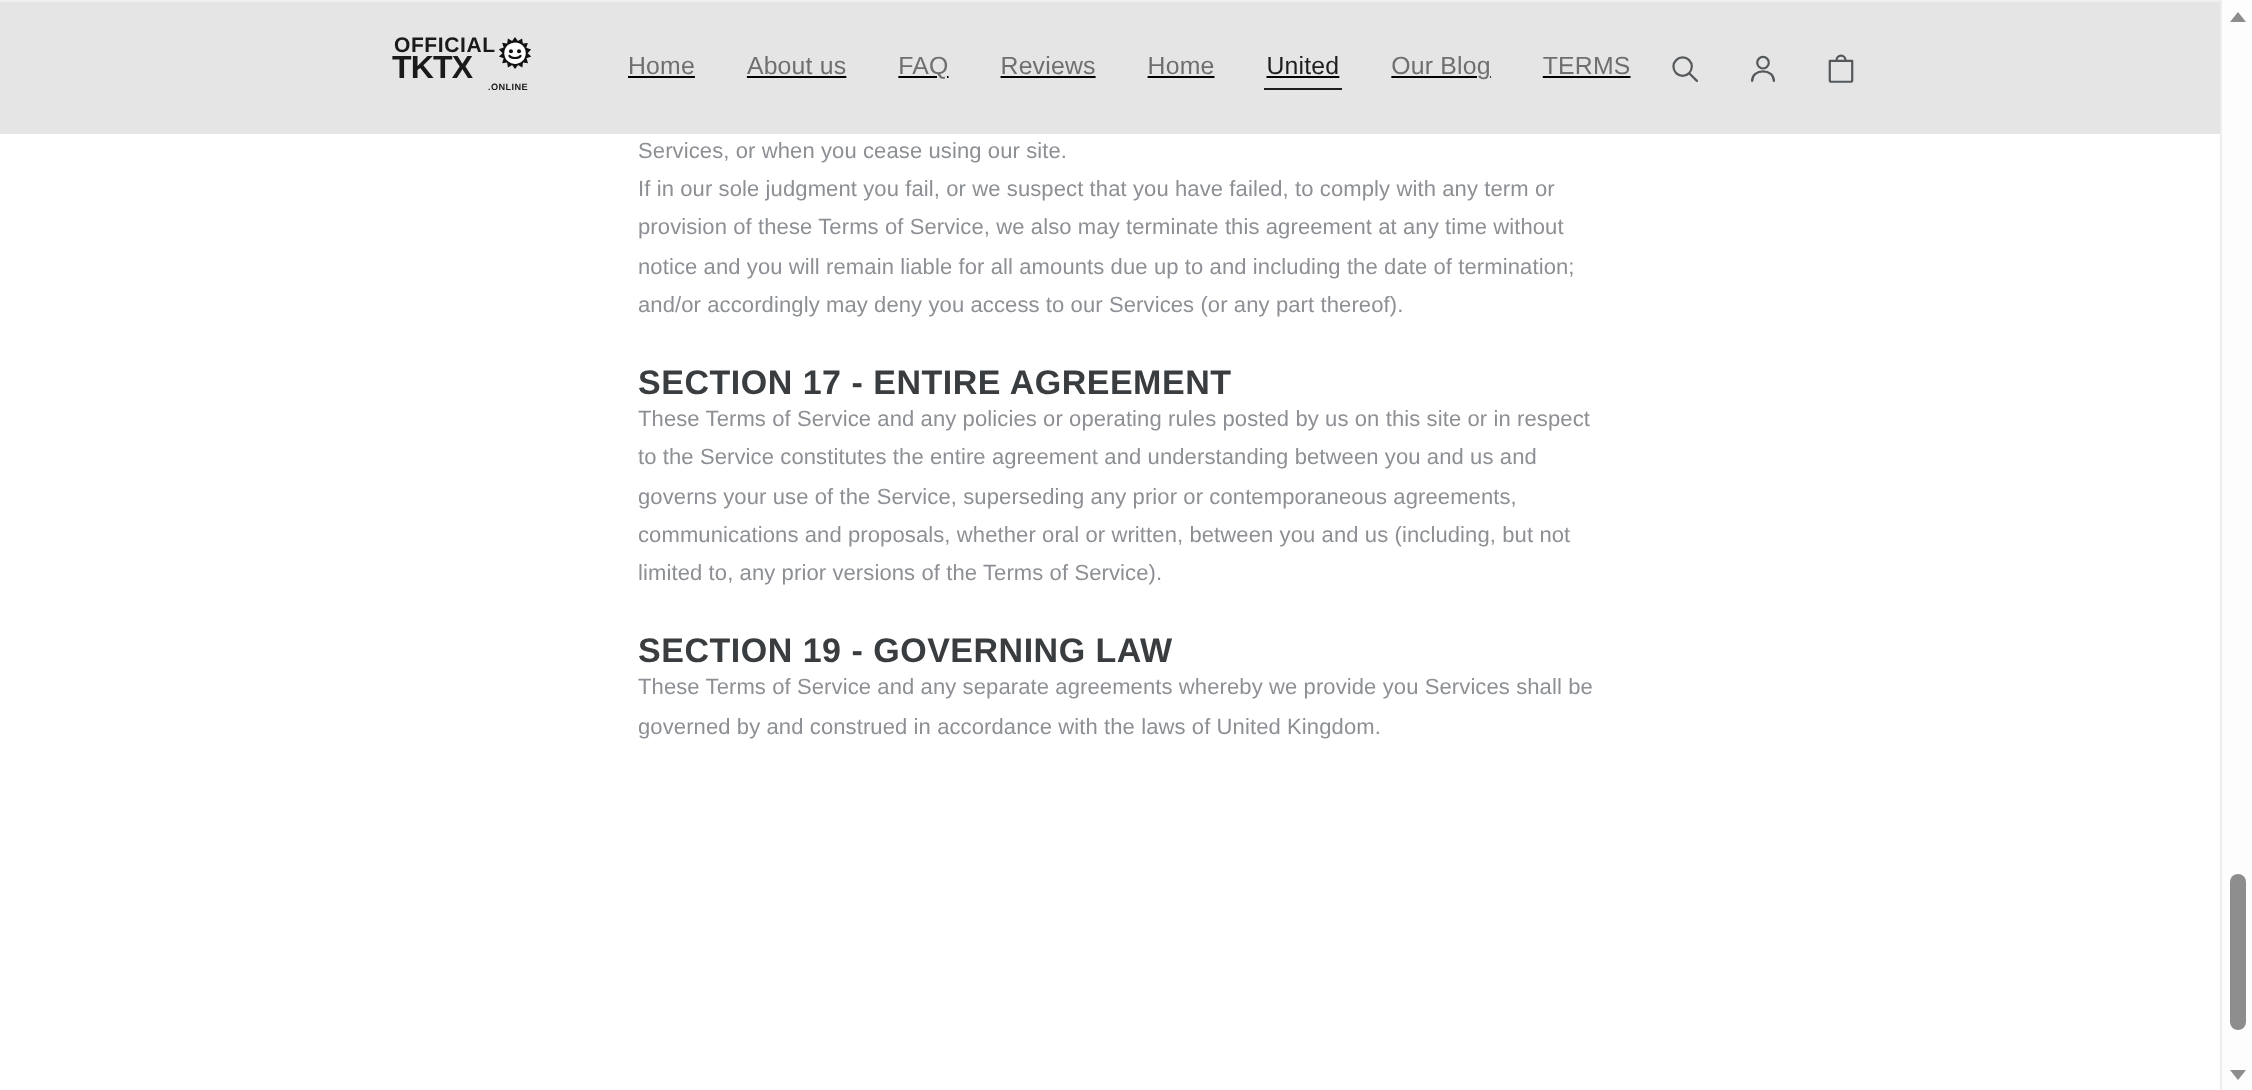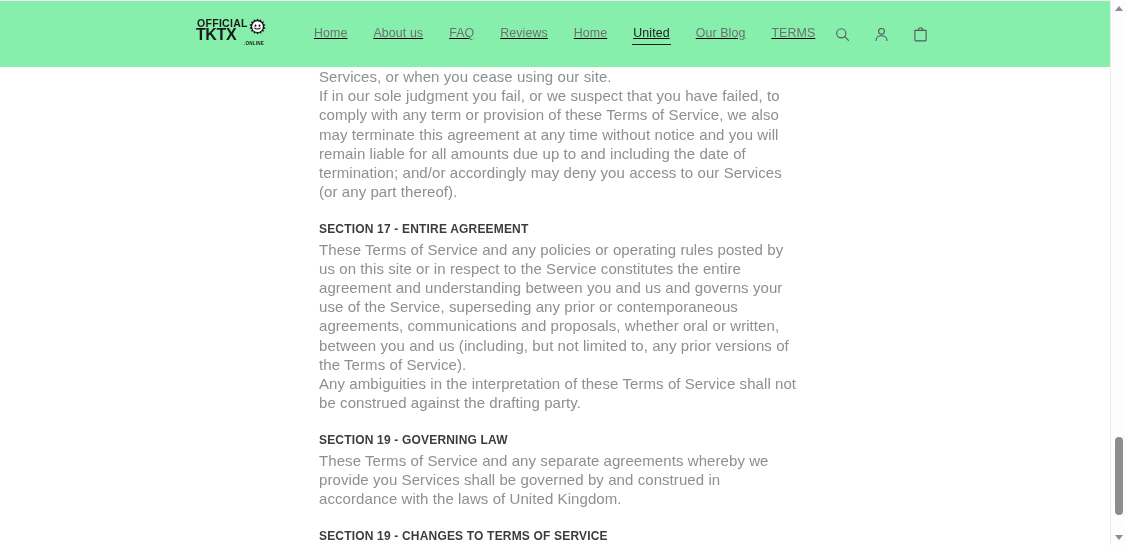--- a/index.html
+++ b/index.html
@@ -27,21 +27,21 @@
     overflow: hidden;
   }
 
   
   .site-header {
     position: relative;
     height: 66px;
     display: flex;
     align-items: center;
     padding: 0 0 0 197px;
-    background: #86efac;
+    background: #e5e5e5;
   }
   .brand {
     display: flex;
     align-items: center;
     text-decoration: none;
     flex: 0 0 auto;
     margin-right: 24px;
   }
   .brand-mark {
     position: relative;
@@ -140,29 +140,29 @@
   .icon-btn svg { display: block; }
 
   
   .content {
     padding: 0 0 0 319px;
   }
   .doc-body {
     width: 480px;
   }
   .para {
-    font-size: 15px;
+    font-size: 11px;
     line-height: 19.2px;
     color: #8c8f93;
     margin: 0;
     font-family: "Liberation Sans", sans-serif;
     letter-spacing: 0.005em;
   }
   .section-head {
-    font-size: 12px;
+    font-size: 17px;
     line-height: 19.2px;
     font-weight: 700;
     color: #3a3d40;
     margin: 0;
     letter-spacing: 0.015em;
     font-family: "Liberation Sans", sans-serif;
   }
   .spacer-lg { height: 19px; }
 
   
@@ -263,30 +263,28 @@
     <main class="content">
       <div class="doc-body">
 
         <p class="para">Services, or when you cease using our site.</p>
         <p class="para">If in our sole judgment you fail, or we suspect that you have failed, to comply with any term or provision of these Terms of Service, we also may terminate this agreement at any time without notice and you will remain liable for all amounts due up to and including the date of termination; and/or accordingly may deny you access to our Services (or any part thereof).</p>
 
         <div class="spacer-lg"></div>
 
         <h2 class="section-head">SECTION 17 - ENTIRE AGREEMENT</h2>
         <p class="para">These Terms of Service and any policies or operating rules posted by us on this site or in respect to the Service constitutes the entire agreement and understanding between you and us and governs your use of the Service, superseding any prior or contemporaneous agreements, communications and proposals, whether oral or written, between you and us (including, but not limited to, any prior versions of the Terms of Service).</p>
-        <p class="para">Any ambiguities in the interpretation of these Terms of Service shall not be construed against the drafting party.</p>
 
         <div class="spacer-lg"></div>
 
         <h2 class="section-head">SECTION 19 - GOVERNING LAW</h2>
         <p class="para">These Terms of Service and any separate agreements whereby we provide you Services shall be governed by and construed in accordance with the laws of United Kingdom.</p>
 
         <div class="spacer-lg"></div>
 
-        <h2 class="section-head">SECTION 19 - CHANGES TO TERMS OF SERVICE</h2>
 
       </div>
     </main>
 
   </div>
 
   <div class="scrollbar">
     <div class="sb-arrow up">
         <i></i>
       </div>

